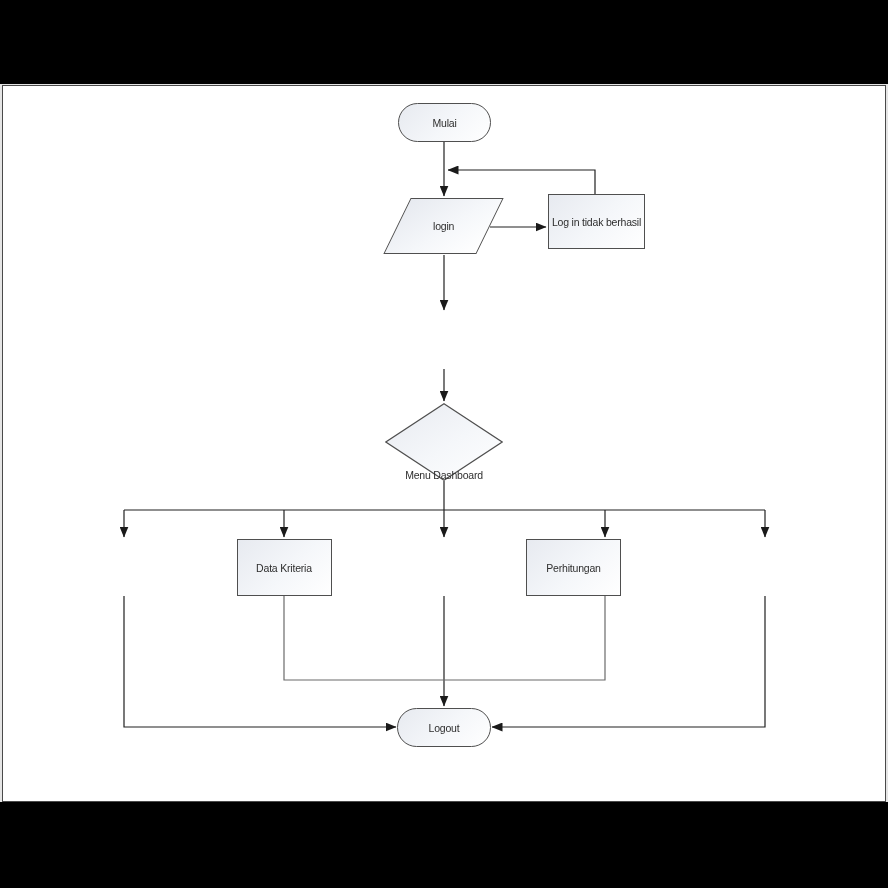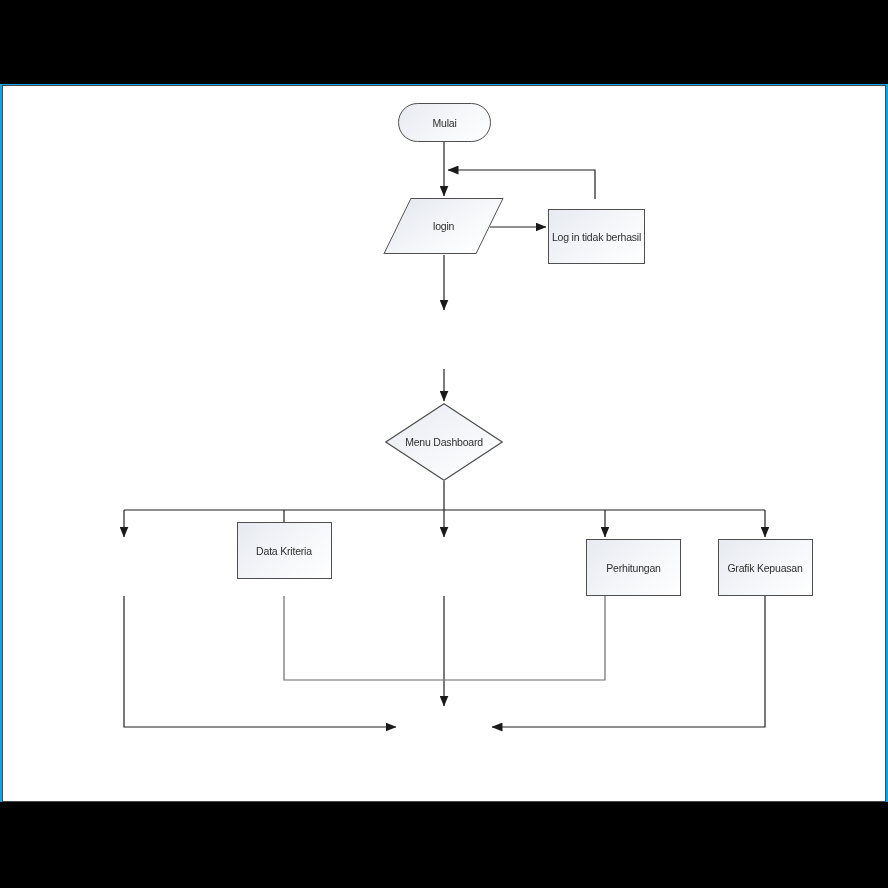--- a/index.html
+++ b/index.html
@@ -1,31 +1,31 @@
 <!DOCTYPE html>
 <html><head>
 <meta charset="utf-8">
 <style>
   html,body{margin:0;padding:0;background:#ffffff;}
-  .canvas{position:relative;width:888px;height:888px;background:#0ea5e9;overflow:hidden;
+  .canvas{position:relative;width:888px;height:888px;background:#e5e5e5;overflow:hidden;
           font-family:"Liberation Sans",sans-serif;}
   .bar{position:absolute;left:0;width:888px;background:#000000;}
   .bar.top{top:0;height:84px;}
   .bar.bottom{top:802px;height:86px;}
   .page{position:absolute;left:2px;top:85px;width:882px;height:715px;
         background:#ffffff;border:1px solid #4a4a4a;}
   .edges{position:absolute;left:0;top:0;width:888px;height:888px;z-index:1;}
   .node{position:absolute;z-index:2;display:flex;align-items:center;justify-content:center;
         box-sizing:border-box;border:1px solid #4f4f4f;
         background:linear-gradient(135deg,#e7eaf0 0%,#f5f7fa 55%,#ffffff 100%);
         font-size:10.5px;color:#2e2e2e;letter-spacing:-0.2px;white-space:nowrap;}
   .terminator{border-radius:20px;}
   .io{transform:skewX(-26deg);}
   .io .lbl{transform:skewX(26deg);}
-  .diamond{position:absolute;z-index:2;display:flex;align-items:center;justify-content:center;
+  .diamond{position:absolute;z-index:2;display:flex;align-items:flex-end;justify-content:center;
         font-size:10.5px;color:#2e2e2e;letter-spacing:-0.2px;white-space:nowrap;}
   .diamond svg{position:absolute;left:0;top:0;}
   .diamond .lbl{position:relative;z-index:1;}
 </style>
 </head>
 <body>
 
 <div class="canvas">
 
   <div class="bar top"></div>
@@ -59,47 +59,47 @@
   </svg>
 
   <div class="node terminator" style="left:398px;top:103px;width:93px;height:39px">
     <span class="lbl">Mulai</span>
   </div>
 
   <div class="node io" style="left:397px;top:198px;width:93px;height:56px">
     <span class="lbl">login</span>
   </div>
 
-  <div class="node" style="left:548px;top:209px;width:97px;height:55px">
+  <div class="node" style="left:548px;top:194px;width:97px;height:55px">
     <span class="lbl">Log in tidak berhasil</span>
   </div>
 
 
   <div class="diamond" style="left:385px;top:403px;width:118px;height:78px">
     <svg width="118" height="78" viewBox="0 0 118 78">
       <defs>
         <linearGradient id="dgrad" x1="0" y1="0" x2="1" y2="1">
           <stop offset="0" stop-color="#e7eaf0"></stop>
           <stop offset="0.55" stop-color="#f5f7fa"></stop>
           <stop offset="1" stop-color="#ffffff"></stop>
         </linearGradient>
       </defs>
       <polygon points="59,0.8 117.2,39 59,77.2 0.8,39" fill="url(#dgrad)" stroke="#4f4f4f" stroke-width="1.2"></polygon>
     </svg>
     <span class="lbl">Menu Dashboard</span>
   </div>
 
 
-  <div class="node" style="left:236.5px;top:522px;width:95px;height:57px">
+  <div class="node" style="left:236.5px;top:539px;width:95px;height:57px">
     <span class="lbl">Data Kriteria</span>
   </div>
 
 
-  <div class="node" style="left:586px;top:539px;width:95px;height:57px">
+  <div class="node" style="left:526px;top:539px;width:95px;height:57px">
     <span class="lbl">Perhitungan</span>
   </div>
 
-  <div class="node" style="left:717.5px;top:539px;width:95px;height:57px">
-    <span class="lbl">Grafik Kepuasan</span>
+
+  <div class="node terminator" style="left:397px;top:708px;width:94px;height:39px">
+    <span class="lbl">Logout</span>
   </div>
-
 
 </div>
 
 </body></html>

